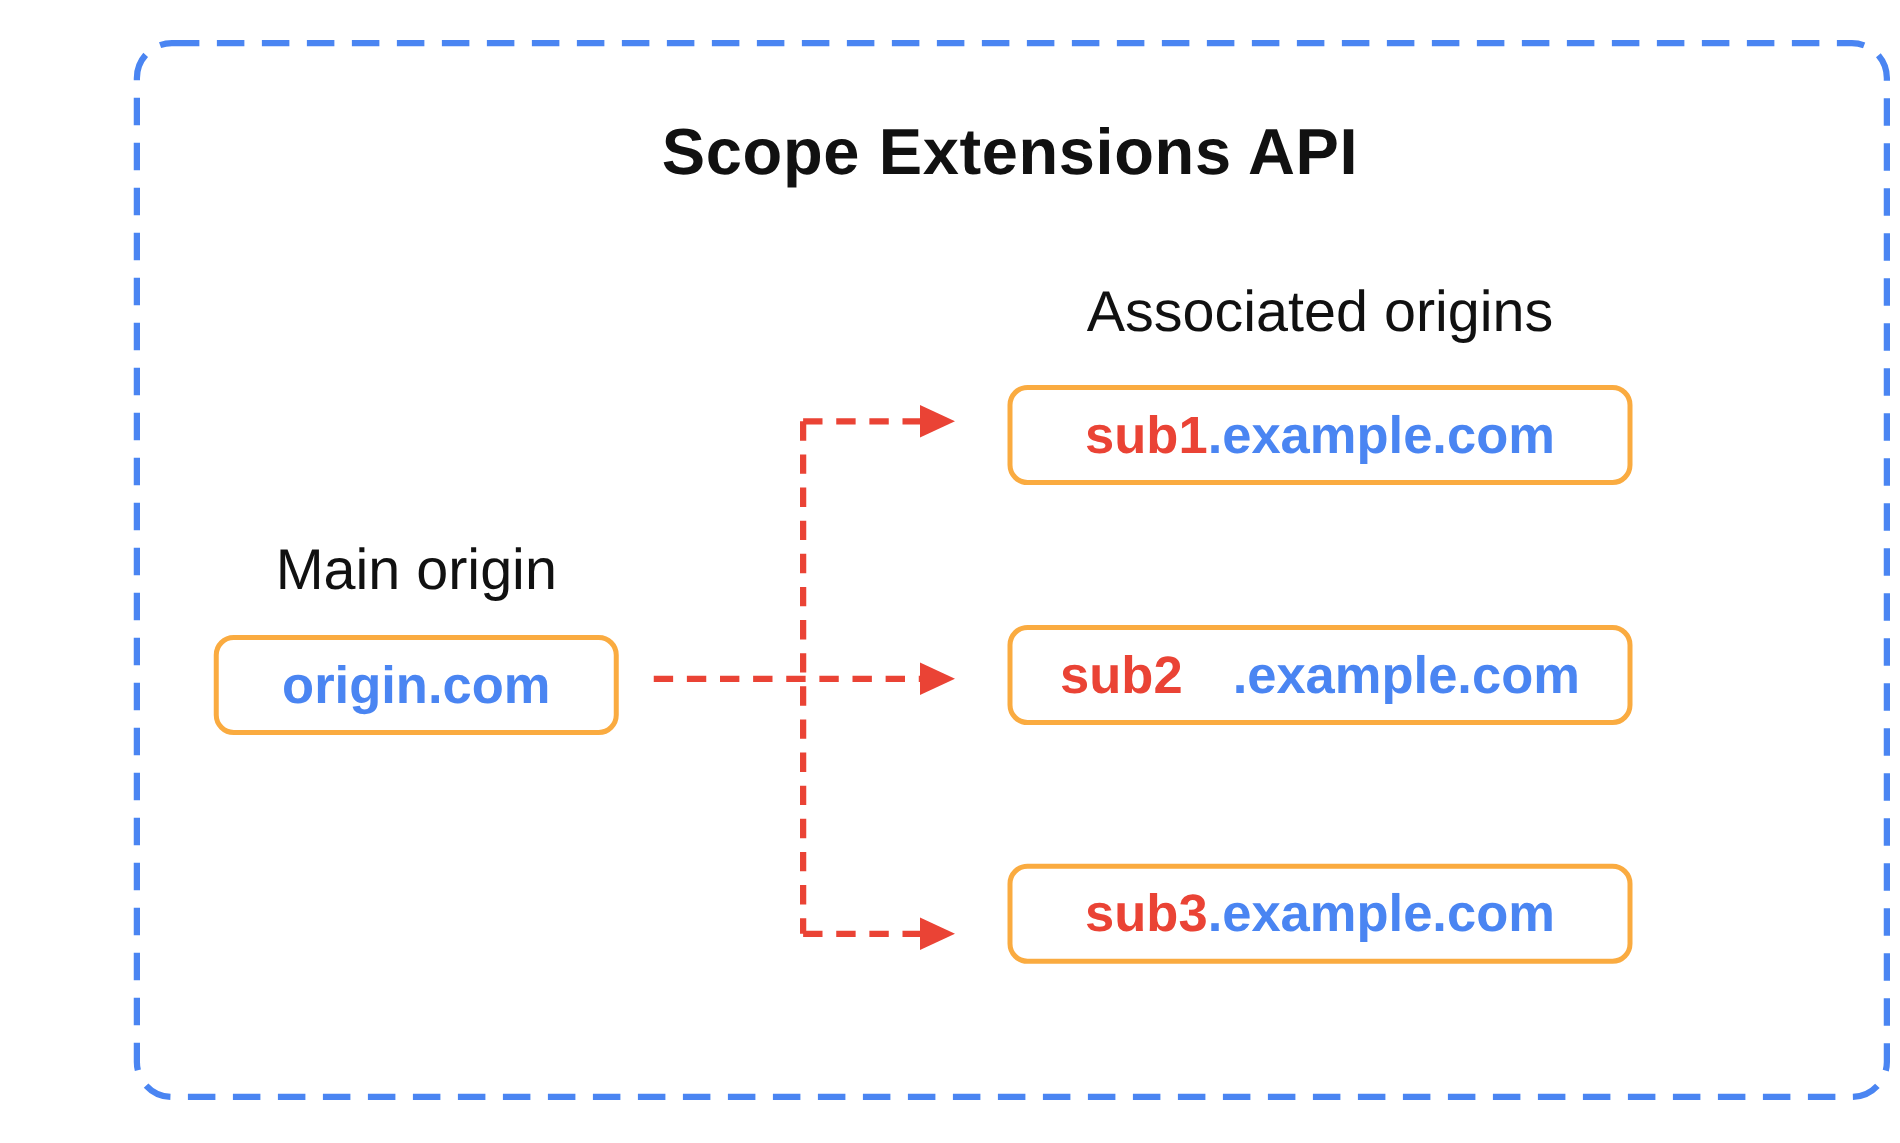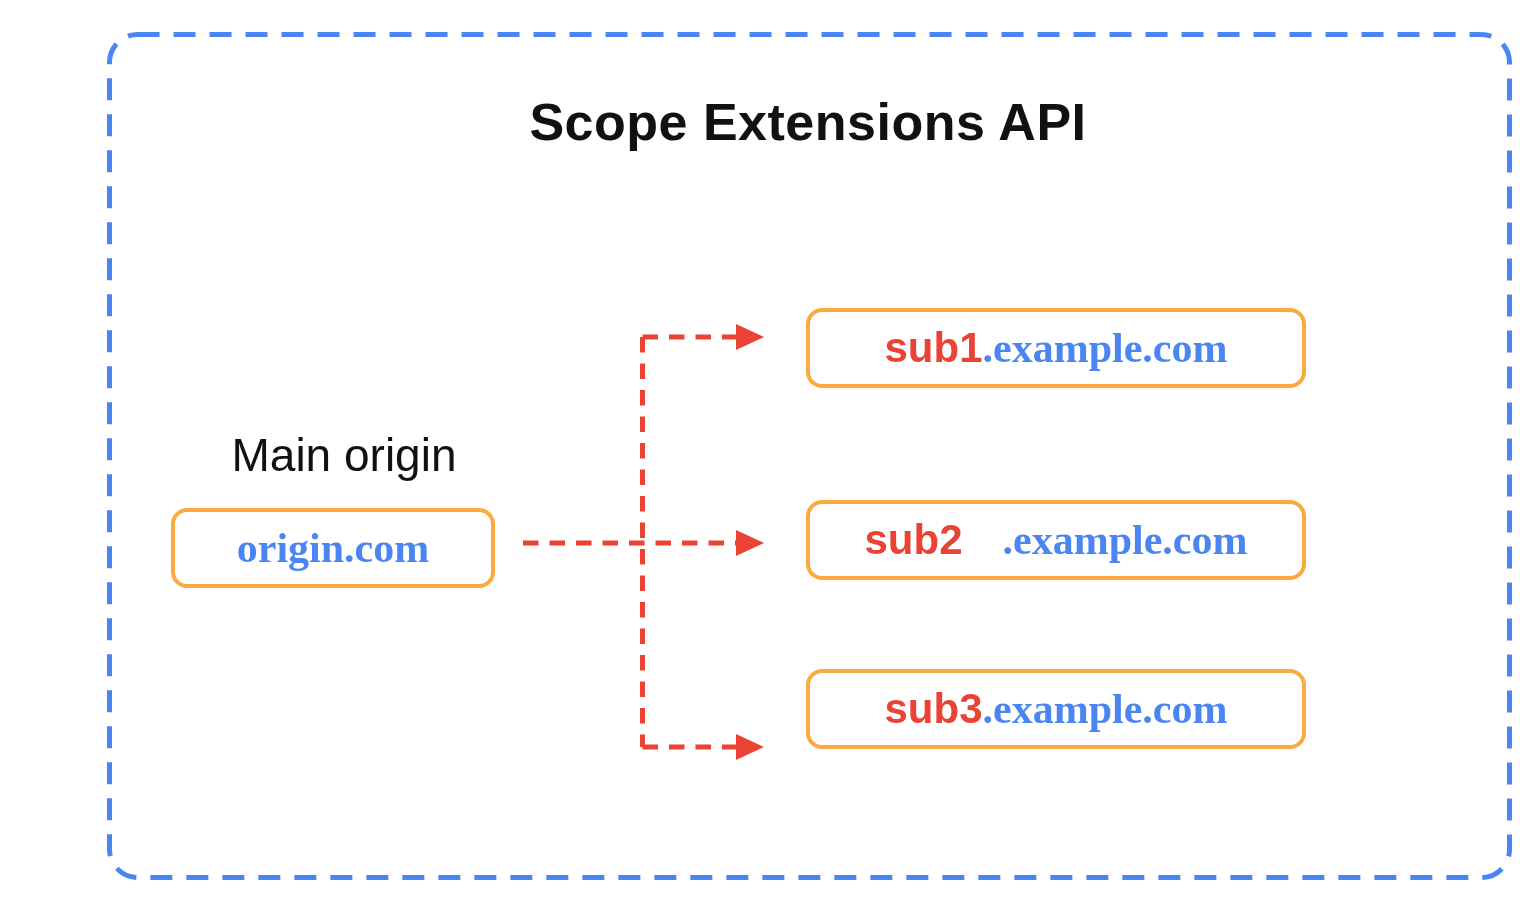--- a/index.html
+++ b/index.html
@@ -60,21 +60,21 @@
     letter-spacing: 0.5px;
   }
   .label {
     position: absolute;
     font-size: 46px;
     font-weight: 400;
     color: var(--ink);
     text-align: center;
   }
   .main-label {
-    left: 134px;
+    left: 123px;
     top: 428px;
     width: 324px;
   }
   .assoc-label {
     left: 758px;
     top: 222px;
     width: 500px;
   }
   .obox {
     position: absolute;
@@ -94,22 +94,22 @@
     left: 123px;
     top: 508px;
     width: 324px;
   }
   .sub-box {
     left: 758px;
     width: 500px;
   }
   .sub1 { top: 308px; }
   .sub2 { top: 500px; gap: 40px; }
-  .sub3 { top: 669px; }
-  .blue-text { color: var(--blue); font-family: Liberation Serif, serif; }
+  .sub3 { top: 691px; }
+  .blue-text { color: var(--blue); }
   .red-text { color: var(--red); }
 </style>
 </head>
 <body>
 
 <div class="canvas">
 
   <svg class="svg-layer" viewBox="0 0 1520 914" aria-hidden="true">
 
     <rect class="dashed-border" x="61.5" y="34.5" width="1400" height="843" rx="28"></rect>
@@ -119,20 +119,21 @@
     <path class="red-dash" d="M 594.5 337 H 688"></path>
     <path class="red-dash" d="M 594.5 747 H 688"></path>
 
     <polygon class="fill-red" points="688,324 716,337 688,350"></polygon>
     <polygon class="fill-red" points="688,530 716,543 688,556"></polygon>
     <polygon class="fill-red" points="688,734 716,747 688,760"></polygon>
   </svg>
 
   <h1 class="title">Scope Extensions API</h1>
 
+  <div class="label assoc-label">Associated origins</div>
 
   <div class="label main-label">Main origin</div>
 
   <div class="obox main-box">
     <span class="blue-text">origin.com</span>
   </div>
 
   <div class="obox sub-box sub1">
     <span class="red-text">sub1</span>
       <span class="blue-text">.example.com</span>

